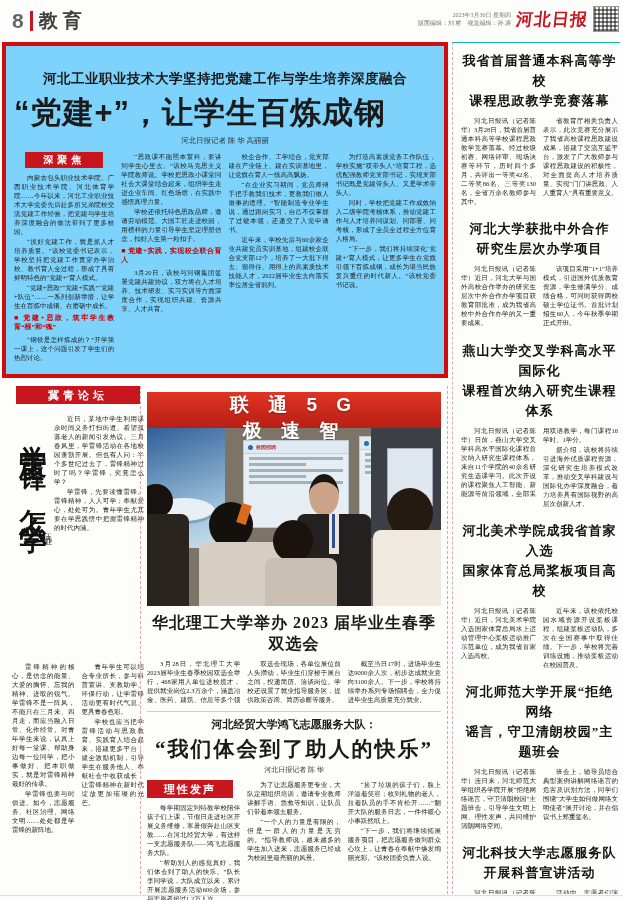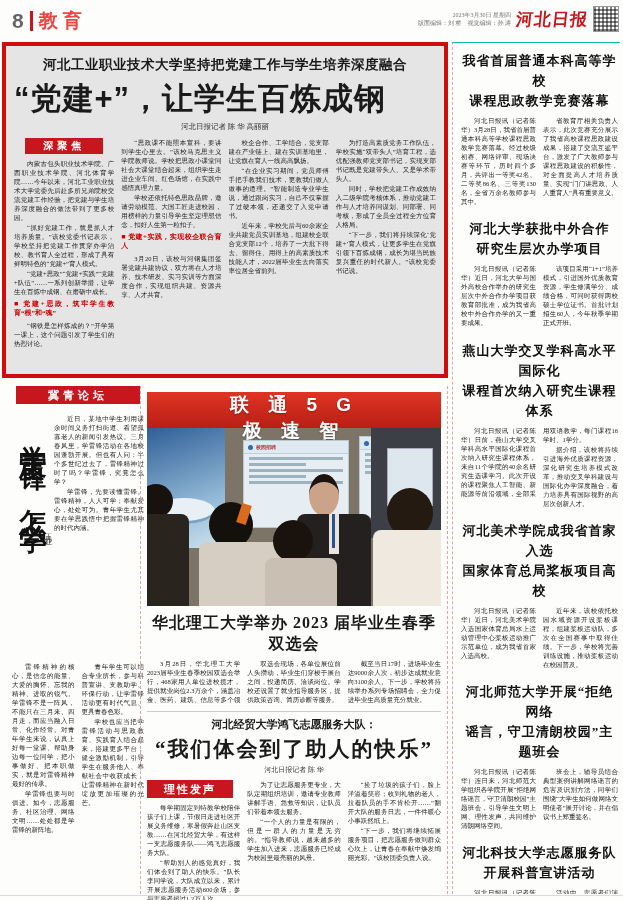--- a/index.html
+++ b/index.html
@@ -4,40 +4,40 @@
 <style>
   html,body{margin:0;padding:0;background:#e9e9e9;}
   .page{position:relative;width:623px;height:900px;background:#fdfdfc;margin:0 auto;
         font-family:"Liberation Serif","DejaVu Serif",serif;color:#1a1a1a;overflow:hidden;}
 
   
   .hdr{position:absolute;left:0;top:0;width:623px;height:40px;}
   .hdr-left{position:absolute;left:12px;top:8px;display:flex;align-items:center;}
   .pageno{font-size:21px;color:#666;font-weight:bold;font-family:"Liberation Sans",sans-serif;}
   .hdr-bar{width:3px;height:20px;background:#c8161e;margin:0 6px;}
-  .section-name{font-size:19px;color:#ef4444;font-weight:bold;letter-spacing:5px;
+  .section-name{font-size:19px;color:#404040;font-weight:bold;letter-spacing:5px;
                 font-family:"Liberation Sans",sans-serif;}
   .hdr-right{position:absolute;right:4px;top:6px;display:flex;align-items:center;gap:5px;}
   .dateblock{text-align:right;color:#777;font-size:6px;line-height:8px;}
   .masthead{color:#c8161e;font-weight:bold;font-size:17px;letter-spacing:1px;
             transform:skewX(-6deg);font-family:"Liberation Serif",serif;}
   .qr{width:24px;height:24px;background:
       repeating-linear-gradient(0deg,#888 0 2px,#fff 2px 4px),
       repeating-linear-gradient(90deg,#888 0 2px,#fff 2px 4px);
       background-blend-mode:multiply;border:1px solid #999;}
 
   
   p{margin:0 0 1px 0;font-size:6.5px;line-height:9px;text-align:justify;text-indent:2em;color:#222;}
   p.sub{color:#c00;font-weight:bold;text-indent:0;margin:4px 0 3px 0;font-size:7px;line-height:9px;}
   .cols{display:flex;gap:7px;}
   .col{flex:1;overflow:hidden;}
 
   
   .lead{position:absolute;left:2px;top:42px;width:446px;height:336px;
-        border:4px solid #cf0d0d;background:#e5e5e5;box-sizing:border-box;padding:8px 8px 4px;}
+        border:4px solid #cf0d0d;background:#7dd3fc;box-sizing:border-box;padding:22px 8px 4px;}
   .lead-kicker{font-size:13.5px;font-weight:bold;text-align:center;letter-spacing:.5px;margin-top:2px;}
   .lead-head{font-size:31px;font-weight:bold;letter-spacing:1px;margin:4px 0 2px;
              font-family:"Liberation Sans",sans-serif;}
   .lead-byline{font-size:7.5px;text-align:center;color:#333;margin-bottom:6px;}
   .lead-cols{height:218px;}
   .badge{background:#c8161e;color:#fff;font-weight:bold;text-align:center;
          font-family:"Liberation Sans",sans-serif;}
   .badge-focus{width:78px;height:16px;line-height:16px;font-size:10px;letter-spacing:4px;
                margin:0 auto 5px auto;}
 

